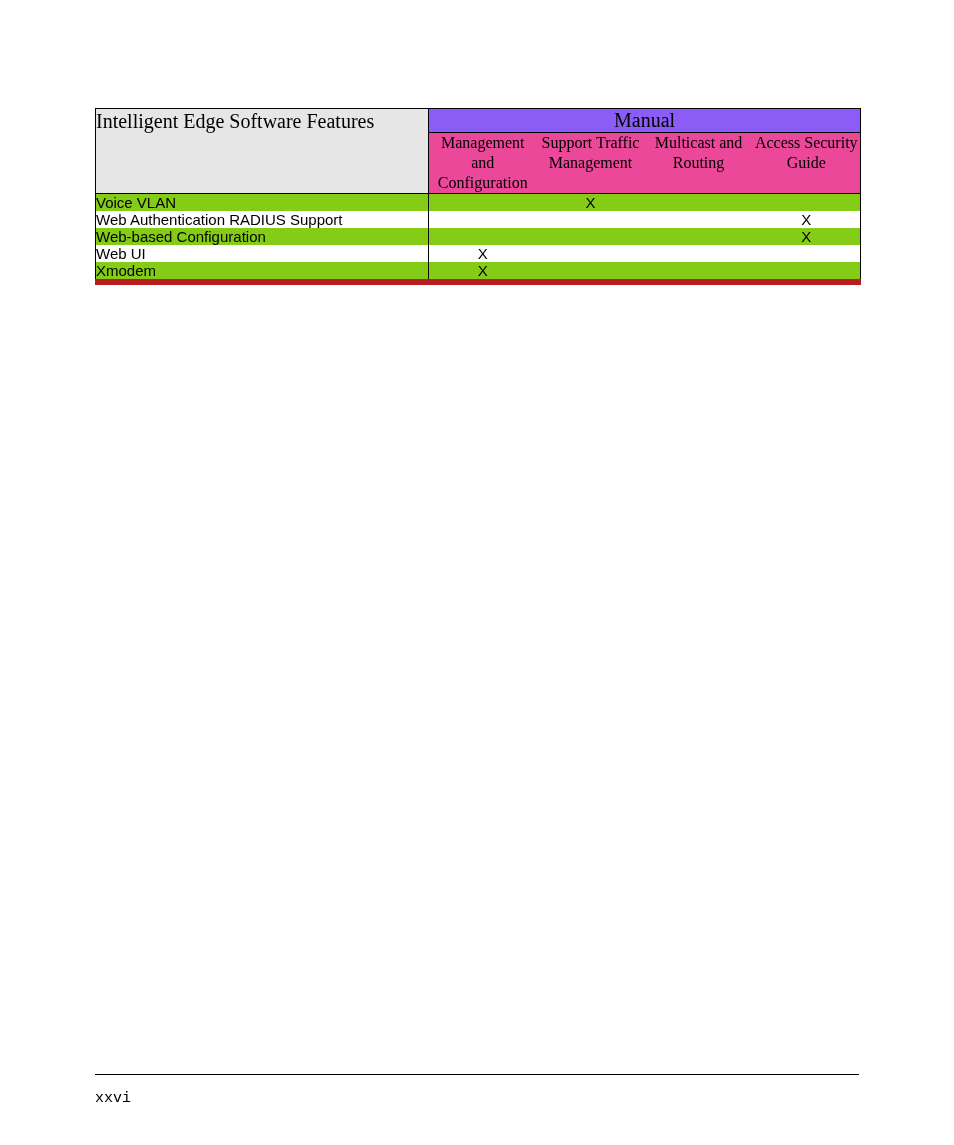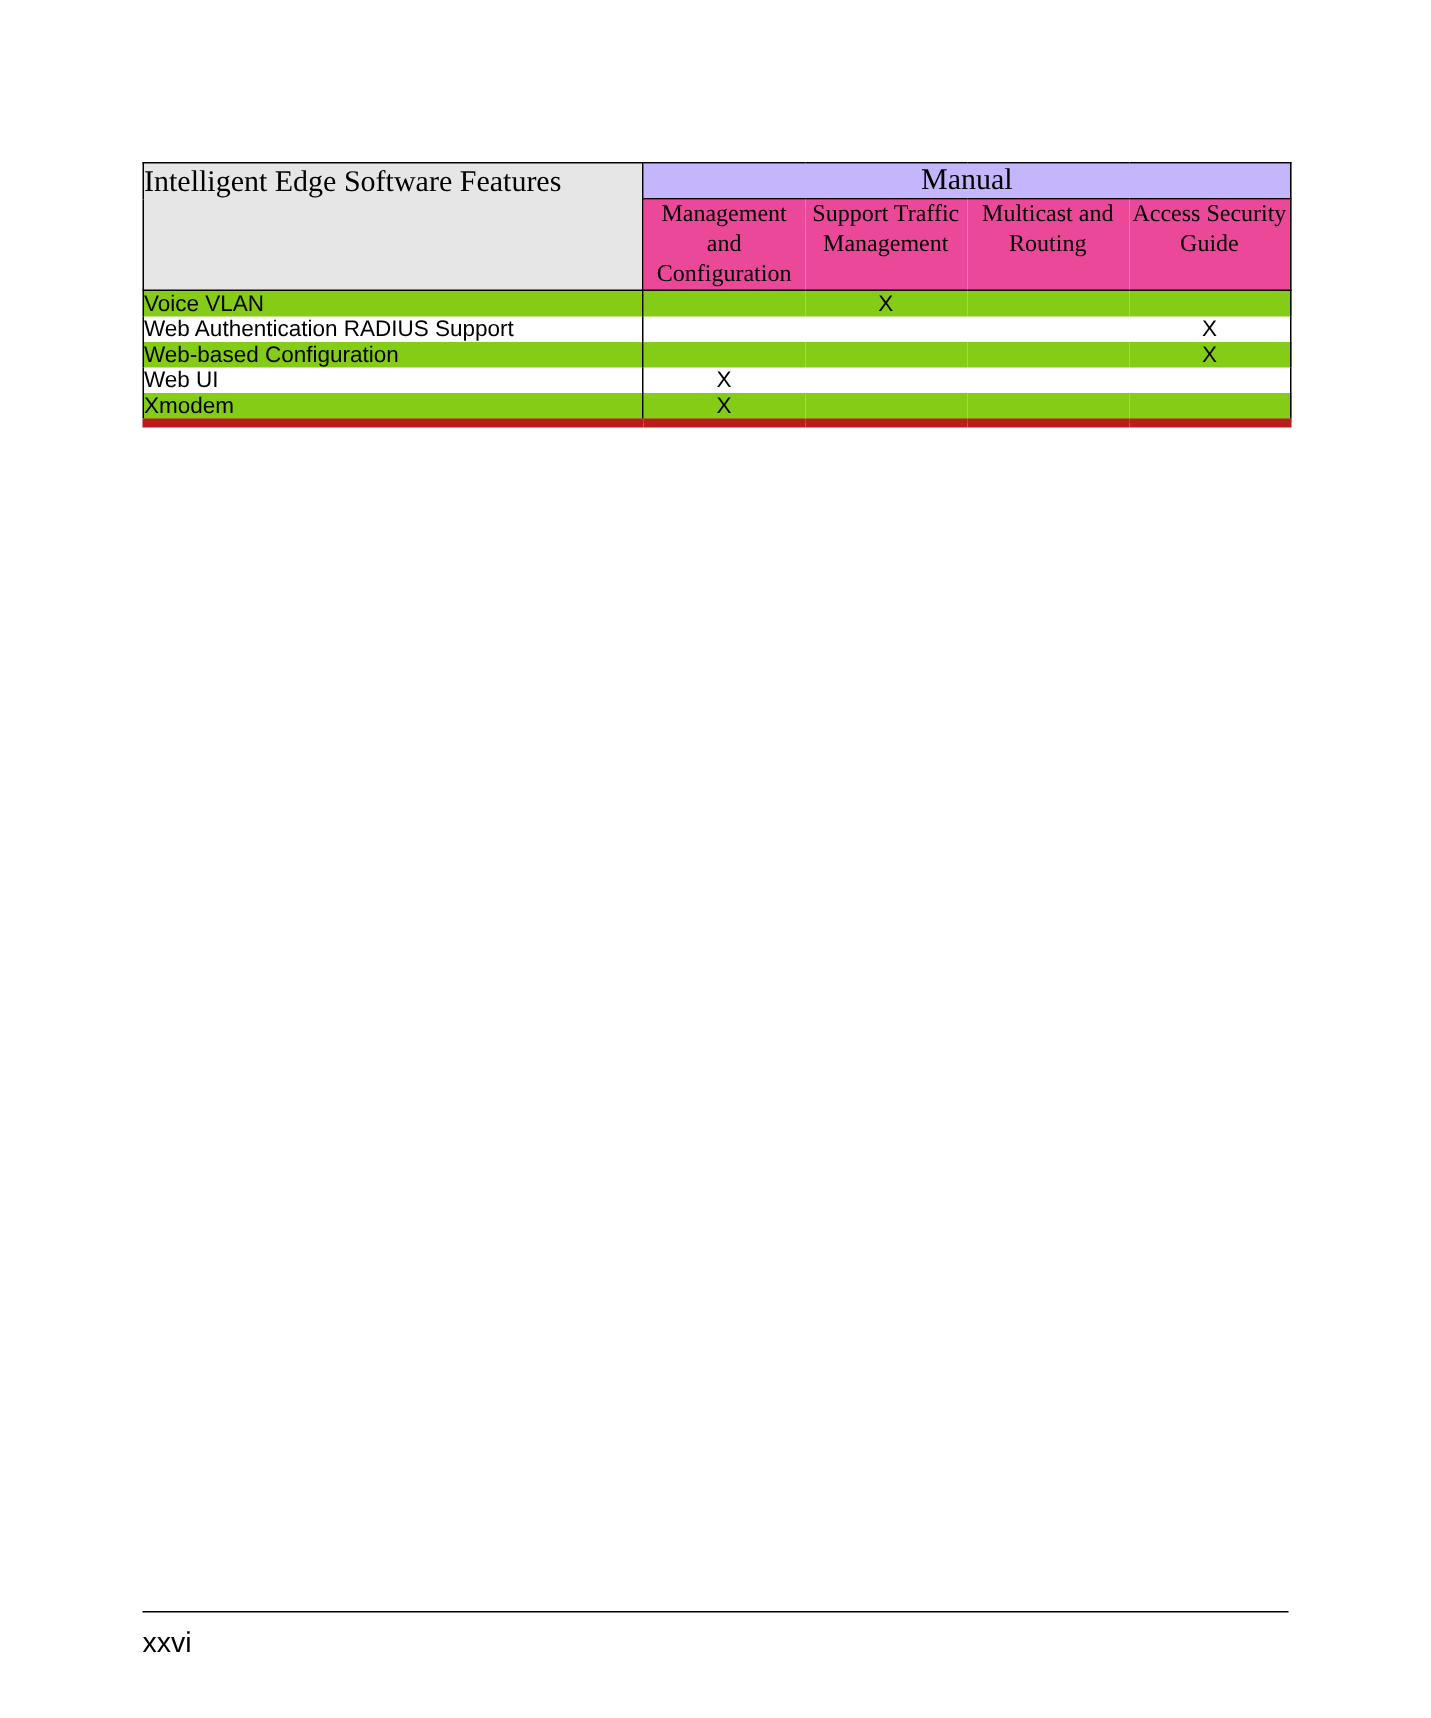--- a/index.html
+++ b/index.html
@@ -40,21 +40,21 @@
     border-right: 1px solid #000;
     border-bottom: 1px solid #000;
     line-height: 1.25;
   }
   .hdr-manual {
     font-family: Georgia, 'Times New Roman', serif;
     font-size: 20px;
     font-weight: normal;
     text-align: center;
     vertical-align: middle;
-    background: #c4b5fd;
+    background: #8b5cf6;
     border-top: 1px solid #000;
     border-right: 1px solid #000;
     border-bottom: 1px solid #000;
     padding: 5px 0 4px 0;
   }
   .hdr-sub {
     font-family: Georgia, 'Times New Roman', serif;
     font-size: 16px;
     font-weight: normal;
     text-align: center;
@@ -91,22 +91,22 @@
     left: 95px;
     right: 95px;
     bottom: 70px;
     border-top: 1px solid #000;
     height: 0;
   }
   .page-num {
     position: absolute;
     left: 95px;
     bottom: 38px;
-    font-family: Liberation Sans, sans-serif;
-    font-size: 19px;
+    font-family: Liberation Mono, monospace;
+    font-size: 15px;
     margin-top: 36px;
   }
 </style>
 </head>
 <body>
 
 <div class="page">
   <table class="feature-table">
     <colgroup>
       <col style="width:333px">

